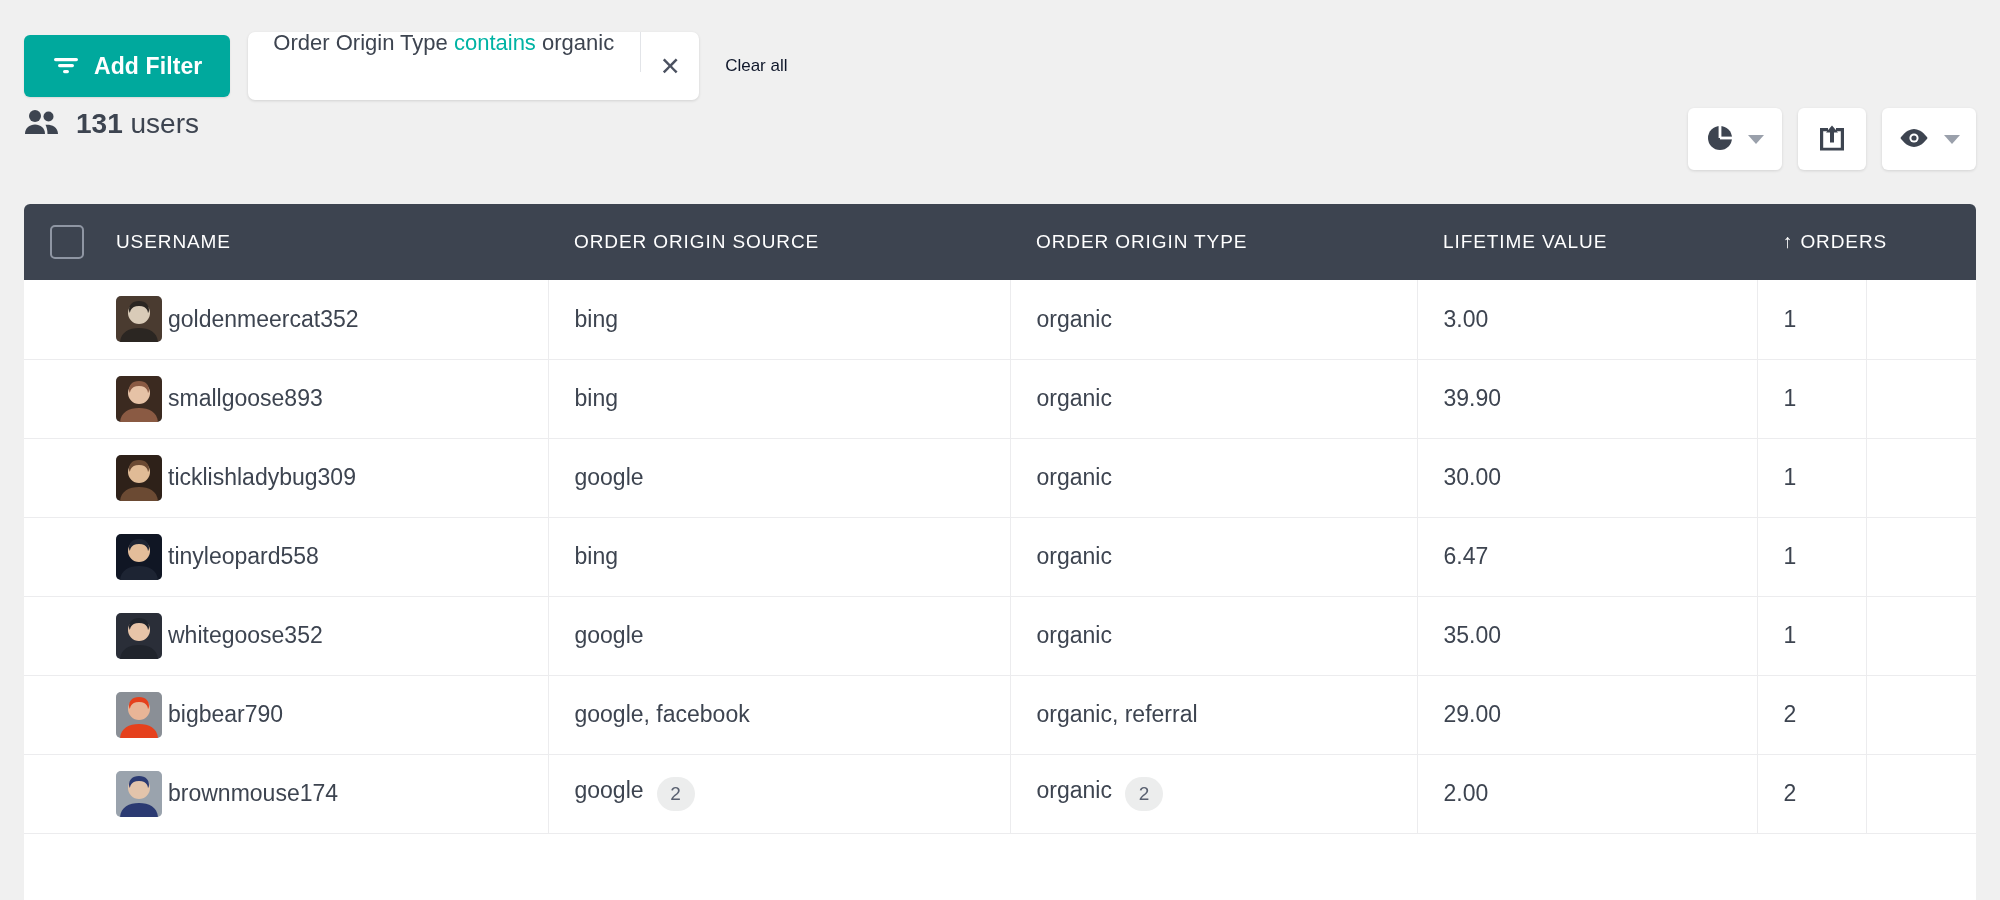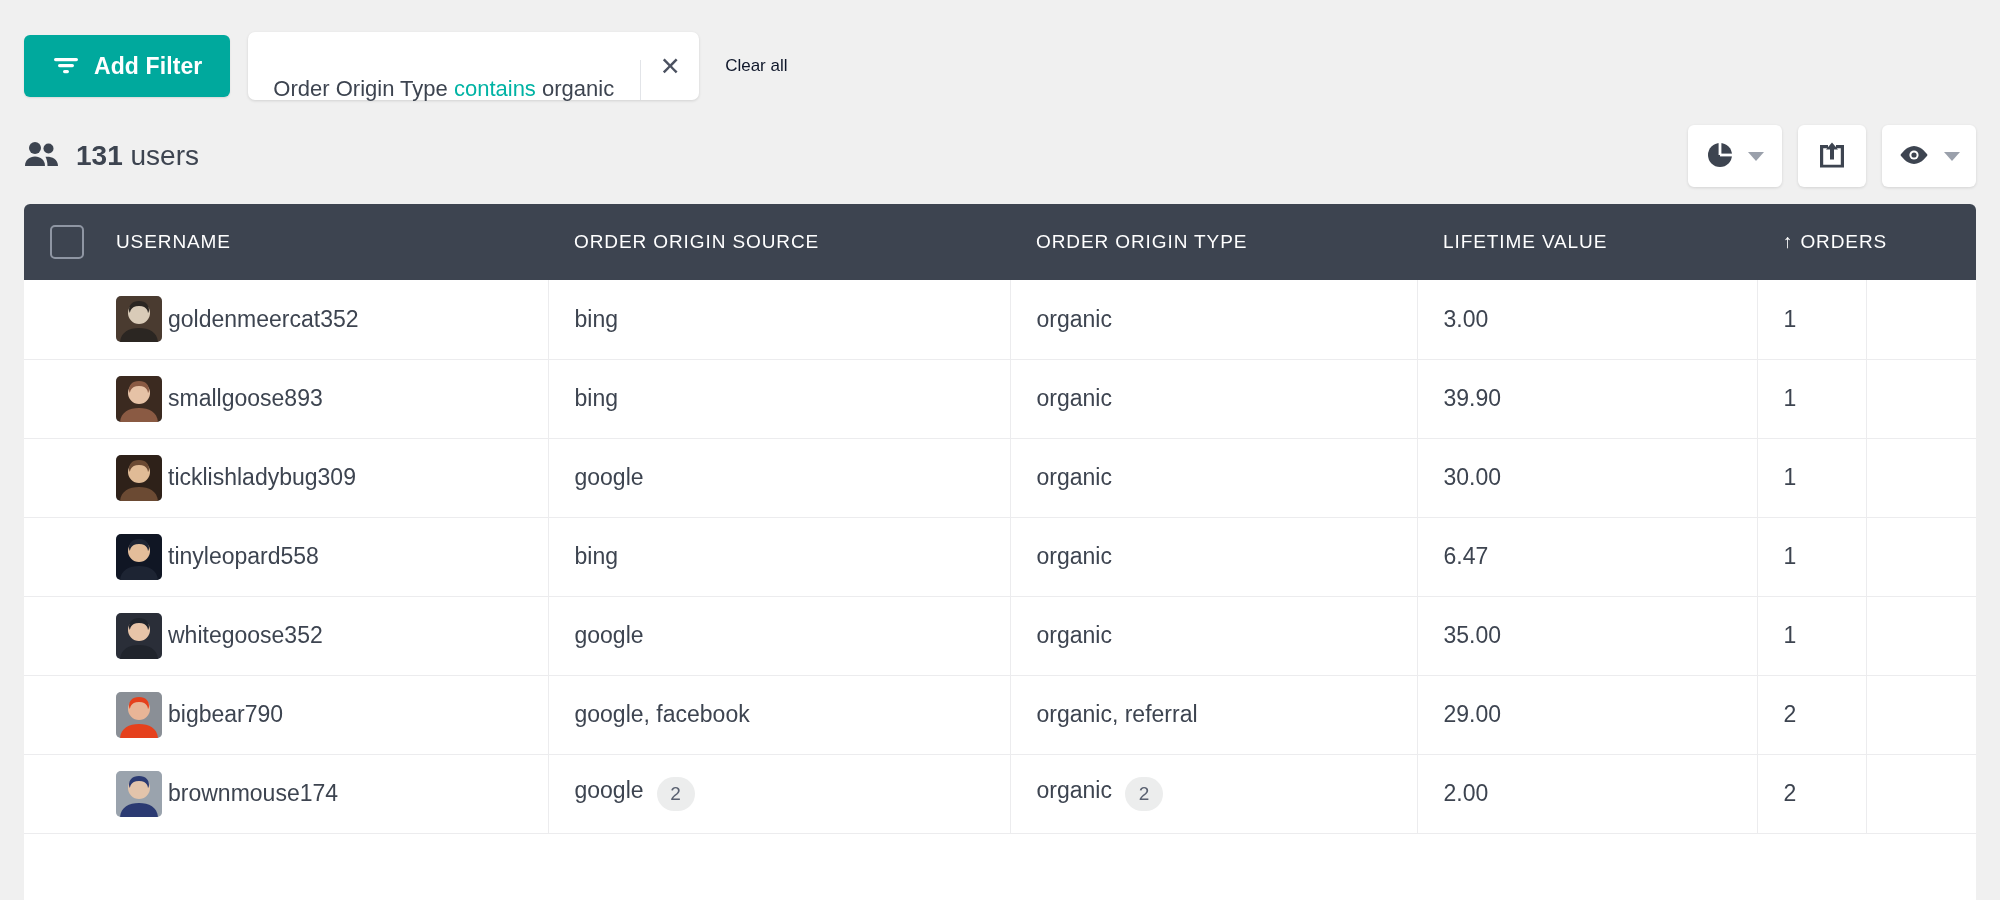--- a/index.html
+++ b/index.html
@@ -38,21 +38,21 @@
     color: #ffffff;
     font-size: 23px;
     font-weight: bold;
     letter-spacing: 0.1px;
     white-space: nowrap;
   }
   .filter-icon { display: block; }
 
   .filter-chip {
     display: flex;
-    align-items: flex-end;
+    align-items: flex-start;
     height: 68px;
     margin-left: 18px;
     background: #ffffff;
     border-radius: 7px;
     box-shadow: 0 1px 3px rgba(0,0,0,0.13);
     padding: 0 0 0 25px;
   }
   .chip-text {
     font-size: 22px;
     color: #3d4450;
@@ -85,21 +85,21 @@
     margin-left: 26px;
     font-size: 17px;
     color: #0f172a;
     cursor: pointer;
     white-space: nowrap;
   }
 
   
   .count-row {
     display: flex;
-    align-items: center;
+    align-items: flex-start;
     justify-content: space-between;
     padding: 0 24px 0 24px;
     height: 96px;
   }
   .count-left { display: flex; align-items: center; gap: 16px; }
   .users-icon { display: block; }
   .count-text {
     font-size: 28px;
     color: #3d4450;
   }

